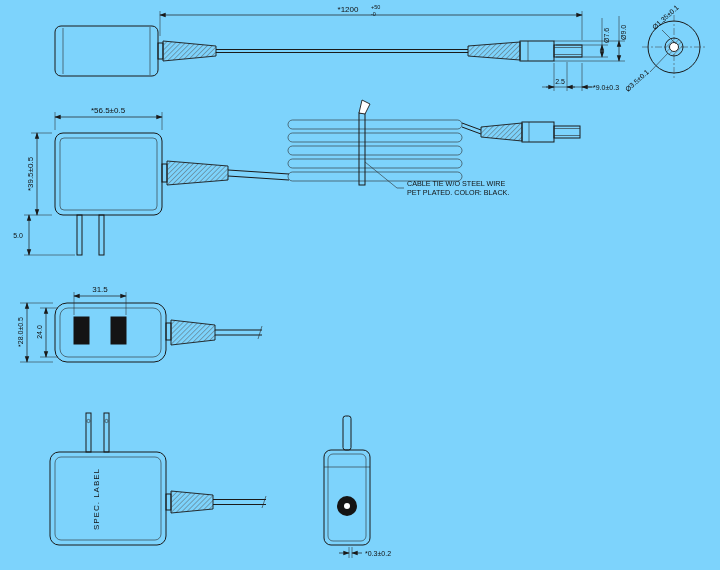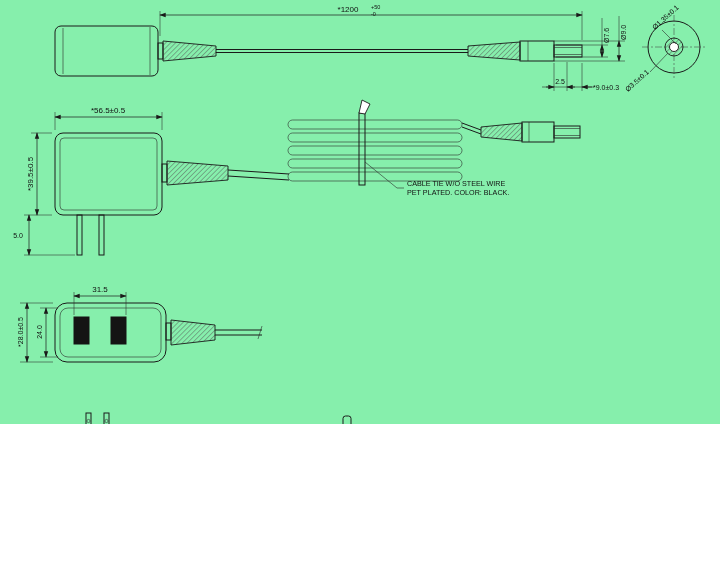--- a/index.html
+++ b/index.html
@@ -1,16 +1,16 @@
 <!DOCTYPE html>
 <html><head>
 <meta charset="utf-8">
 <style>
   html,body{margin:0;padding:0;background:#ffffff;}
-  .canvas{position:relative;width:720px;height:424px;background:#86efac;overflow:hidden;}
+  .canvas{position:relative;width:720px;height:570px;background:#7dd3fc;overflow:hidden;}
   svg{display:block;}
   .ln{stroke:#1a1a1a;stroke-width:1;fill:none;}
   .thin{stroke:#2a2a2a;stroke-width:0.6;fill:none;}
   .ext{stroke:#2a2a2a;stroke-width:0.55;fill:none;}
   .dim{stroke:#1a1a1a;stroke-width:0.7;fill:none;}
   .cl{stroke:#444;stroke-width:0.55;fill:none;stroke-dasharray:7 2 2 2;}
   .hatched{fill:url(#hatch);stroke:#1a1a1a;stroke-width:0.9;}
   .solid{fill:#141414;stroke:#141414;}
   text{font-family:"Liberation Sans",sans-serif;fill:#111;}
   .t8{font-size:8px;}

